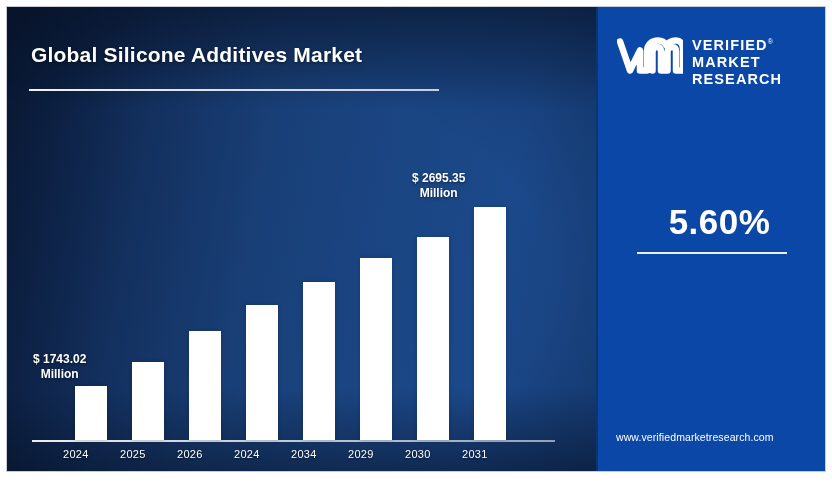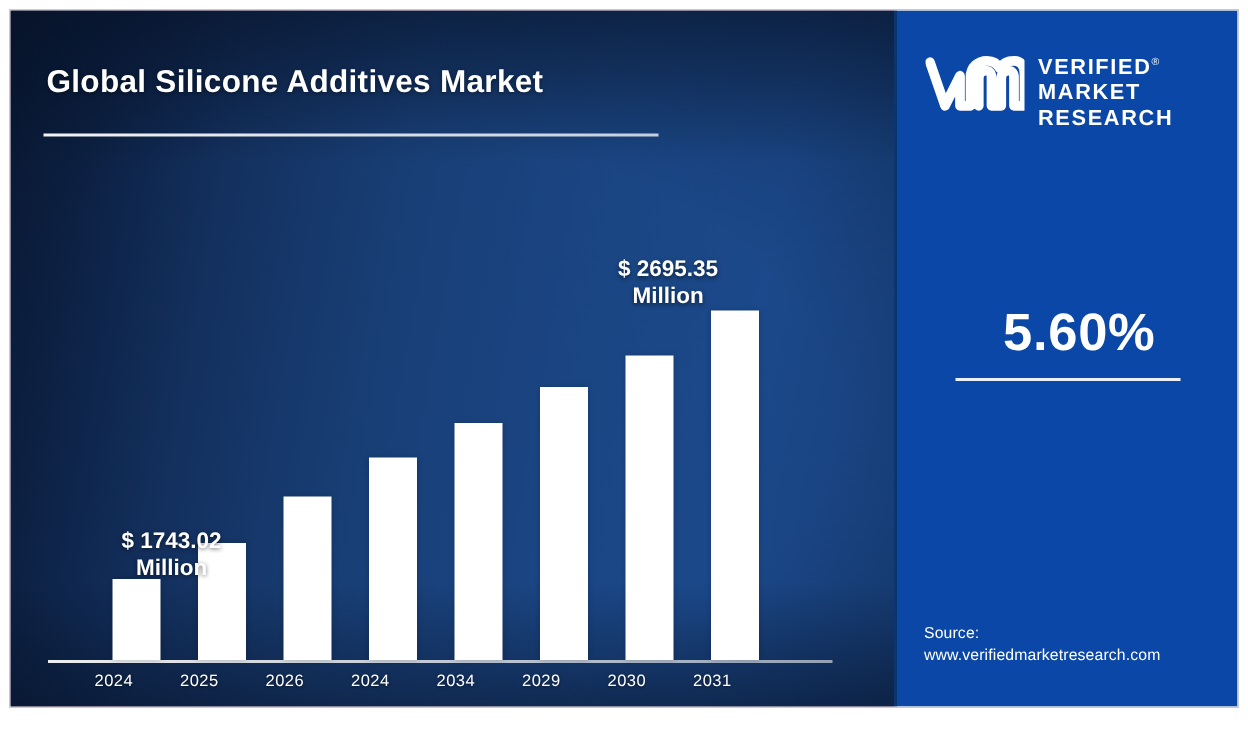--- a/index.html
+++ b/index.html
@@ -158,28 +158,28 @@
     color: #ffffff;
     font-size: 11px;
     letter-spacing: 0.3px;
     text-shadow: 0 1px 2px rgba(0,0,0,0.5);
   }
 
   
   .callout {
     position: absolute;
     color: #ffffff;
-    font-size: 15px;
+    font-size: 12px;
     font-weight: bold;
     line-height: 1.22;
     text-align: center;
     text-shadow: 0 1px 3px rgba(0,0,0,0.55);
     white-space: nowrap;
   }
-  .callout-first { left: 26px;  top: 345px; margin-left: 48px; }
+  .callout-first { left: 26px;  top: 345px; }
   .callout-last  { left: 405px; top: 164px; }
 
   
   .brand-panel {
     position: relative;
     width: 229px;
     height: 100%;
     background: #0b47a6;
     border-left: 2px solid #0a356f;
     box-sizing: border-box;
@@ -307,19 +307,18 @@
       </div>
 
       <div class="cagr-block">
         <div class="cagr-value">5.60%</div>
         <div class="cagr-rule"></div>
         <div class="cagr-caption">
         </div>
       </div>
 
       <div class="source-block">
-        <div>Source:</div>
         <div>www.verifiedmarketresearch.com</div>
       </div>
 
     </div>
   </div>
 </div>
 
 </body></html>

